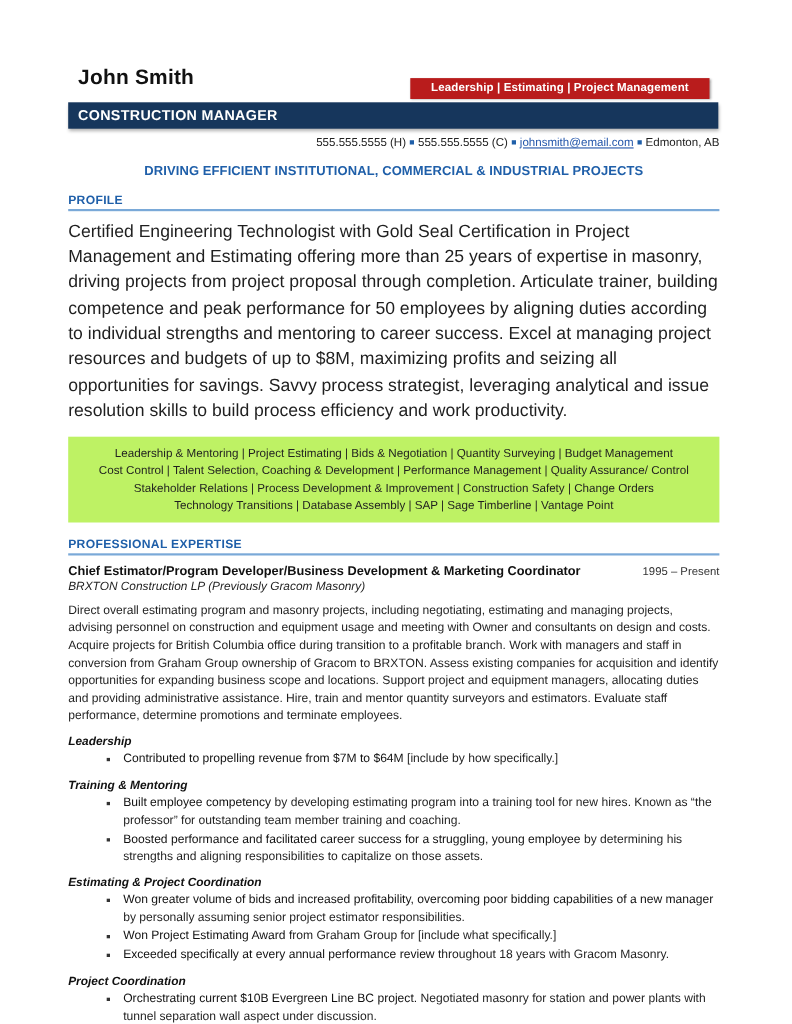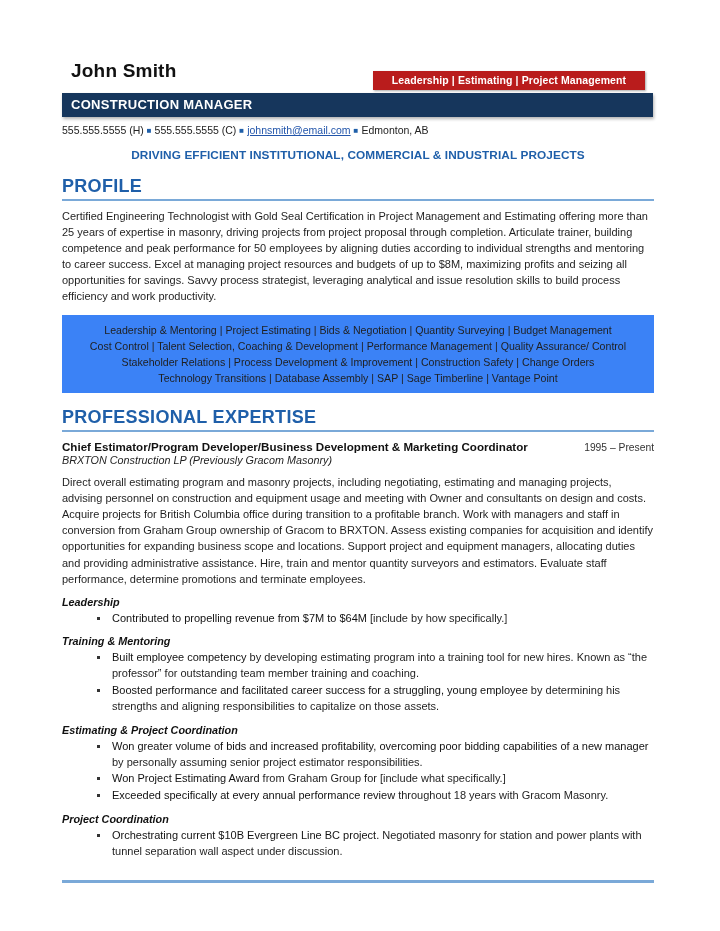--- a/index.html
+++ b/index.html
@@ -80,21 +80,21 @@
     color: #ffffff;
     font-size: 13px;
     font-weight: bold;
     letter-spacing: 0.3px;
     white-space: nowrap;
   }
 
   
   .contact-line {
     margin-top: 12px;
-    text-align: left;
+    text-align: right;
     font-size: 10.5px;
     color: #222222;
     line-height: 1.3;
   }
   .contact-line .sep {
     color: #1f5fa9;
     font-size: 8px;
     vertical-align: 1px;
     padding: 0 3px;
   }
@@ -107,40 +107,40 @@
     text-align: center;
     font-size: 11.8px;
     font-weight: bold;
     color: #1f5fa9;
     letter-spacing: 0.1px;
   }
 
   
   .section-head {
     margin-top: 14px;
-    font-size: 18px;
+    font-size: 11px;
     font-weight: bold;
     color: #1f5fa9;
     letter-spacing: 0.3px;
     padding-bottom: 2px;
     border-bottom: 2px solid #7aa9d8;
   }
 
   .body-text {
     margin-top: 7px;
-    font-size: 11px;
+    font-size: 16px;
     line-height: 1.46;
     color: #1f1f1f;
     text-align: left;
   }
 
   
   .skills-box {
     margin-top: 11px;
-    background: #3b82f6;
+    background: #bef264;
     padding: 7px 6px 7px 6px;
     text-align: center;
   }
   .skills-row {
     font-size: 10.6px;
     line-height: 1.52;
     color: #1f1f1f;
   }
 
   

